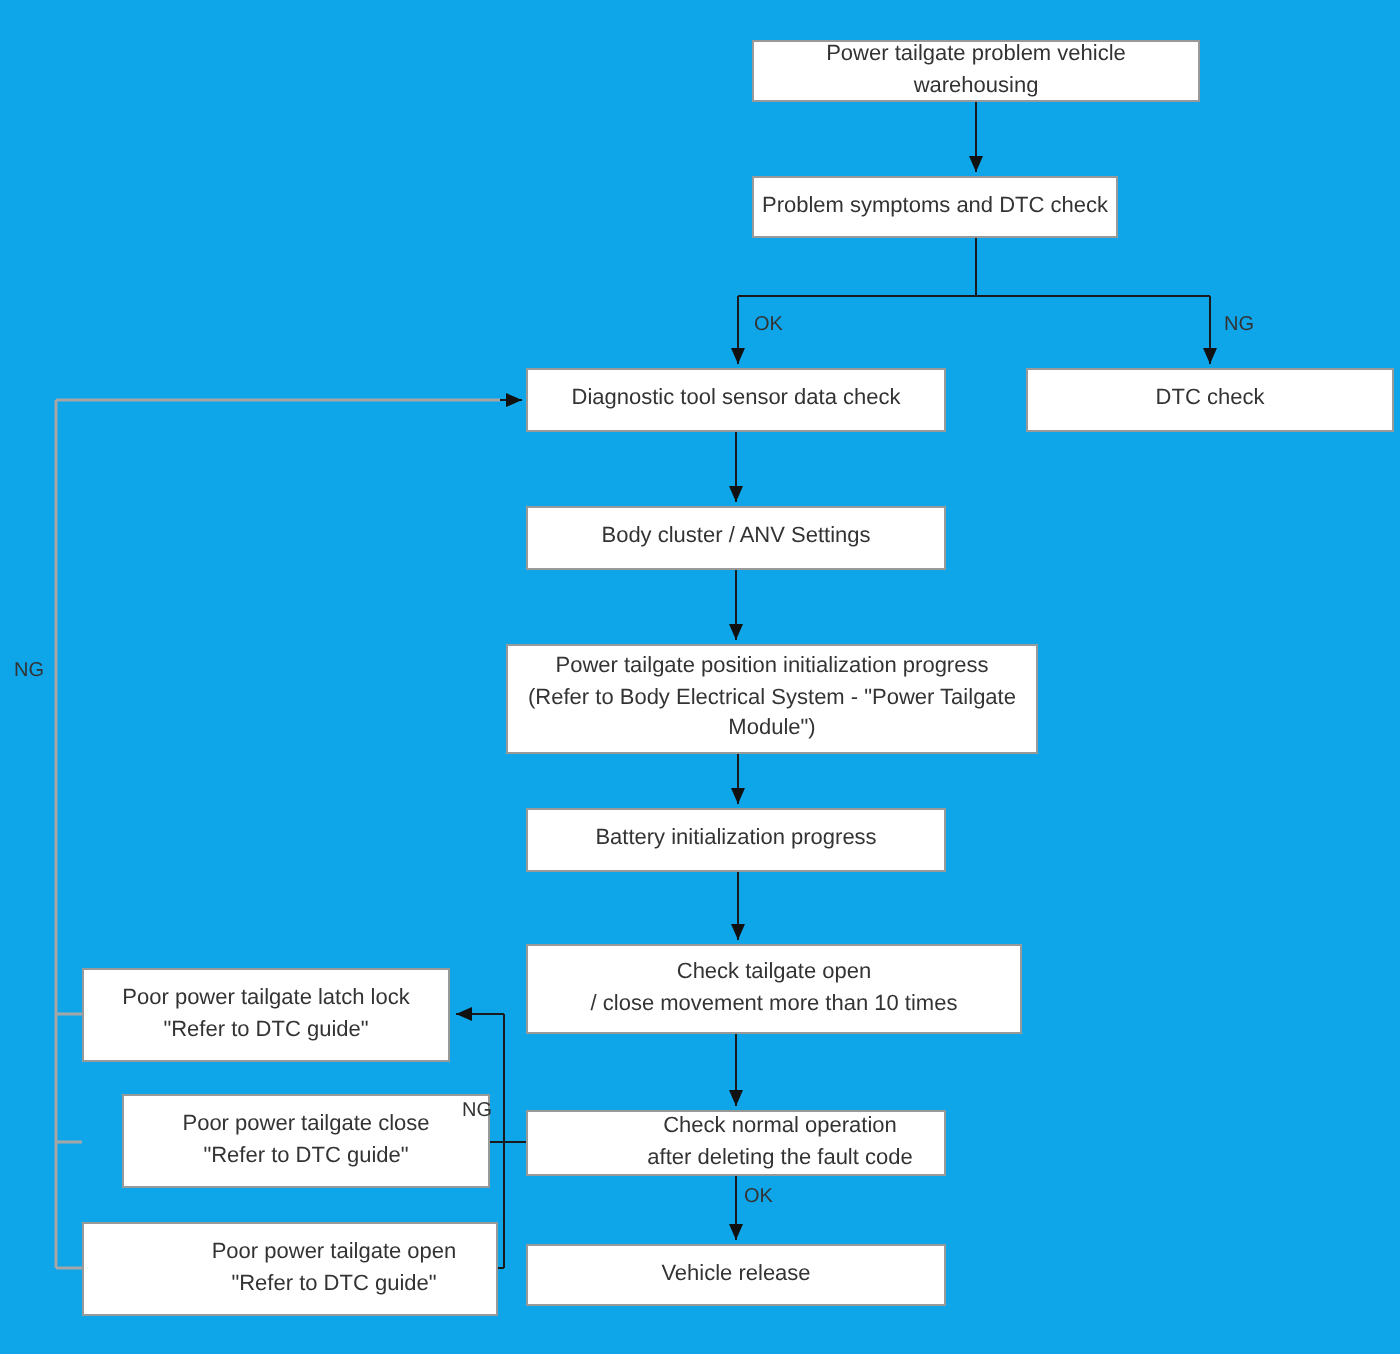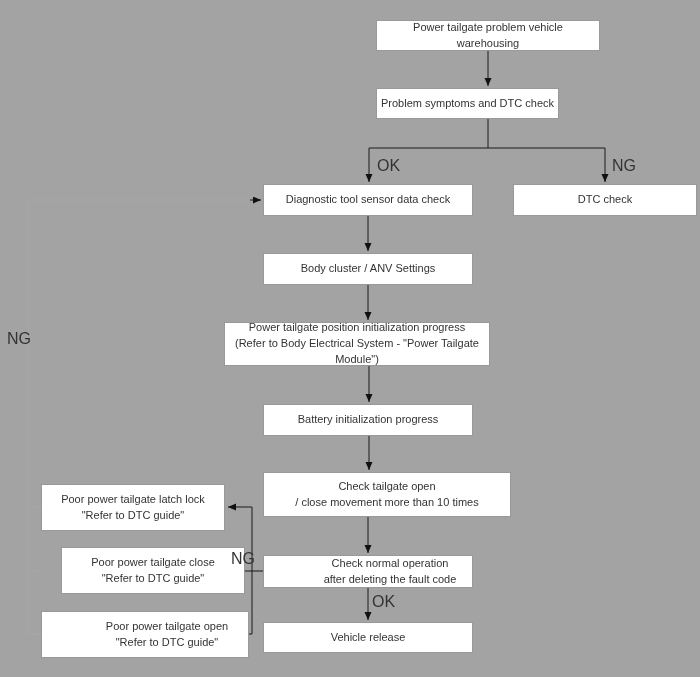--- a/index.html
+++ b/index.html
@@ -5,21 +5,21 @@
   html, body {
     margin: 0;
     padding: 0;
     background: #ffffff;
     font-family: "Liberation Sans", "DejaVu Sans", sans-serif;
   }
   .canvas {
     position: relative;
     width: 700px;
     height: 677px;
-    background: #a3a3a3;
+    background: #0ea5e9;
     overflow: hidden;
   }
   .connectors {
     position: absolute;
     left: 0;
     top: 0;
     width: 700px;
     height: 677px;
   }
   .node {
@@ -33,32 +33,32 @@
     display: flex;
     align-items: center;
     justify-content: center;
     text-align: center;
     white-space: pre-line;
     padding: 2px 4px;
   }
   .edge-label {
     position: absolute;
     color: #333333;
-    font-size: 16px;
+    font-size: 10px;
     line-height: 1;
     white-space: nowrap;
   }
 
   
   .n-warehousing      { left: 376px; top: 20px;  width: 224px; height: 31px; }
   .n-symptoms         { left: 376px; top: 88px;  width: 183px; height: 31px; }
   .n-diagnostic       { left: 263px; top: 184px; width: 210px; height: 32px; }
   .n-dtc-check        { left: 513px; top: 184px; width: 184px; height: 32px; }
   .n-cluster          { left: 263px; top: 253px; width: 210px; height: 32px; }
-  .n-position-init    { left: 224px; top: 322px; width: 266px; height: 44px; }
+  .n-position-init    { left: 253px; top: 322px; width: 266px; height: 55px; }
   .n-battery          { left: 263px; top: 404px; width: 210px; height: 32px; }
   .n-open-close       { left: 263px; top: 472px; width: 248px; height: 45px; }
   .n-normal-op        { left: 263px; top: 555px; width: 210px; height: 33px; padding-left: 48px; }
   .n-vehicle-release  { left: 263px; top: 622px; width: 210px; height: 31px; }
   .n-latch-lock       { left: 41px;  top: 484px; width: 184px; height: 47px; }
   .n-poor-close       { left: 41px;  top: 547px; width: 184px; height: 47px; margin-left: 20px; }
   .n-poor-open        { left: 41px;  top: 611px; width: 208px; height: 47px; padding-left: 48px; }
 
   
   .l-ok-top        { left: 377px; top: 158px; }

